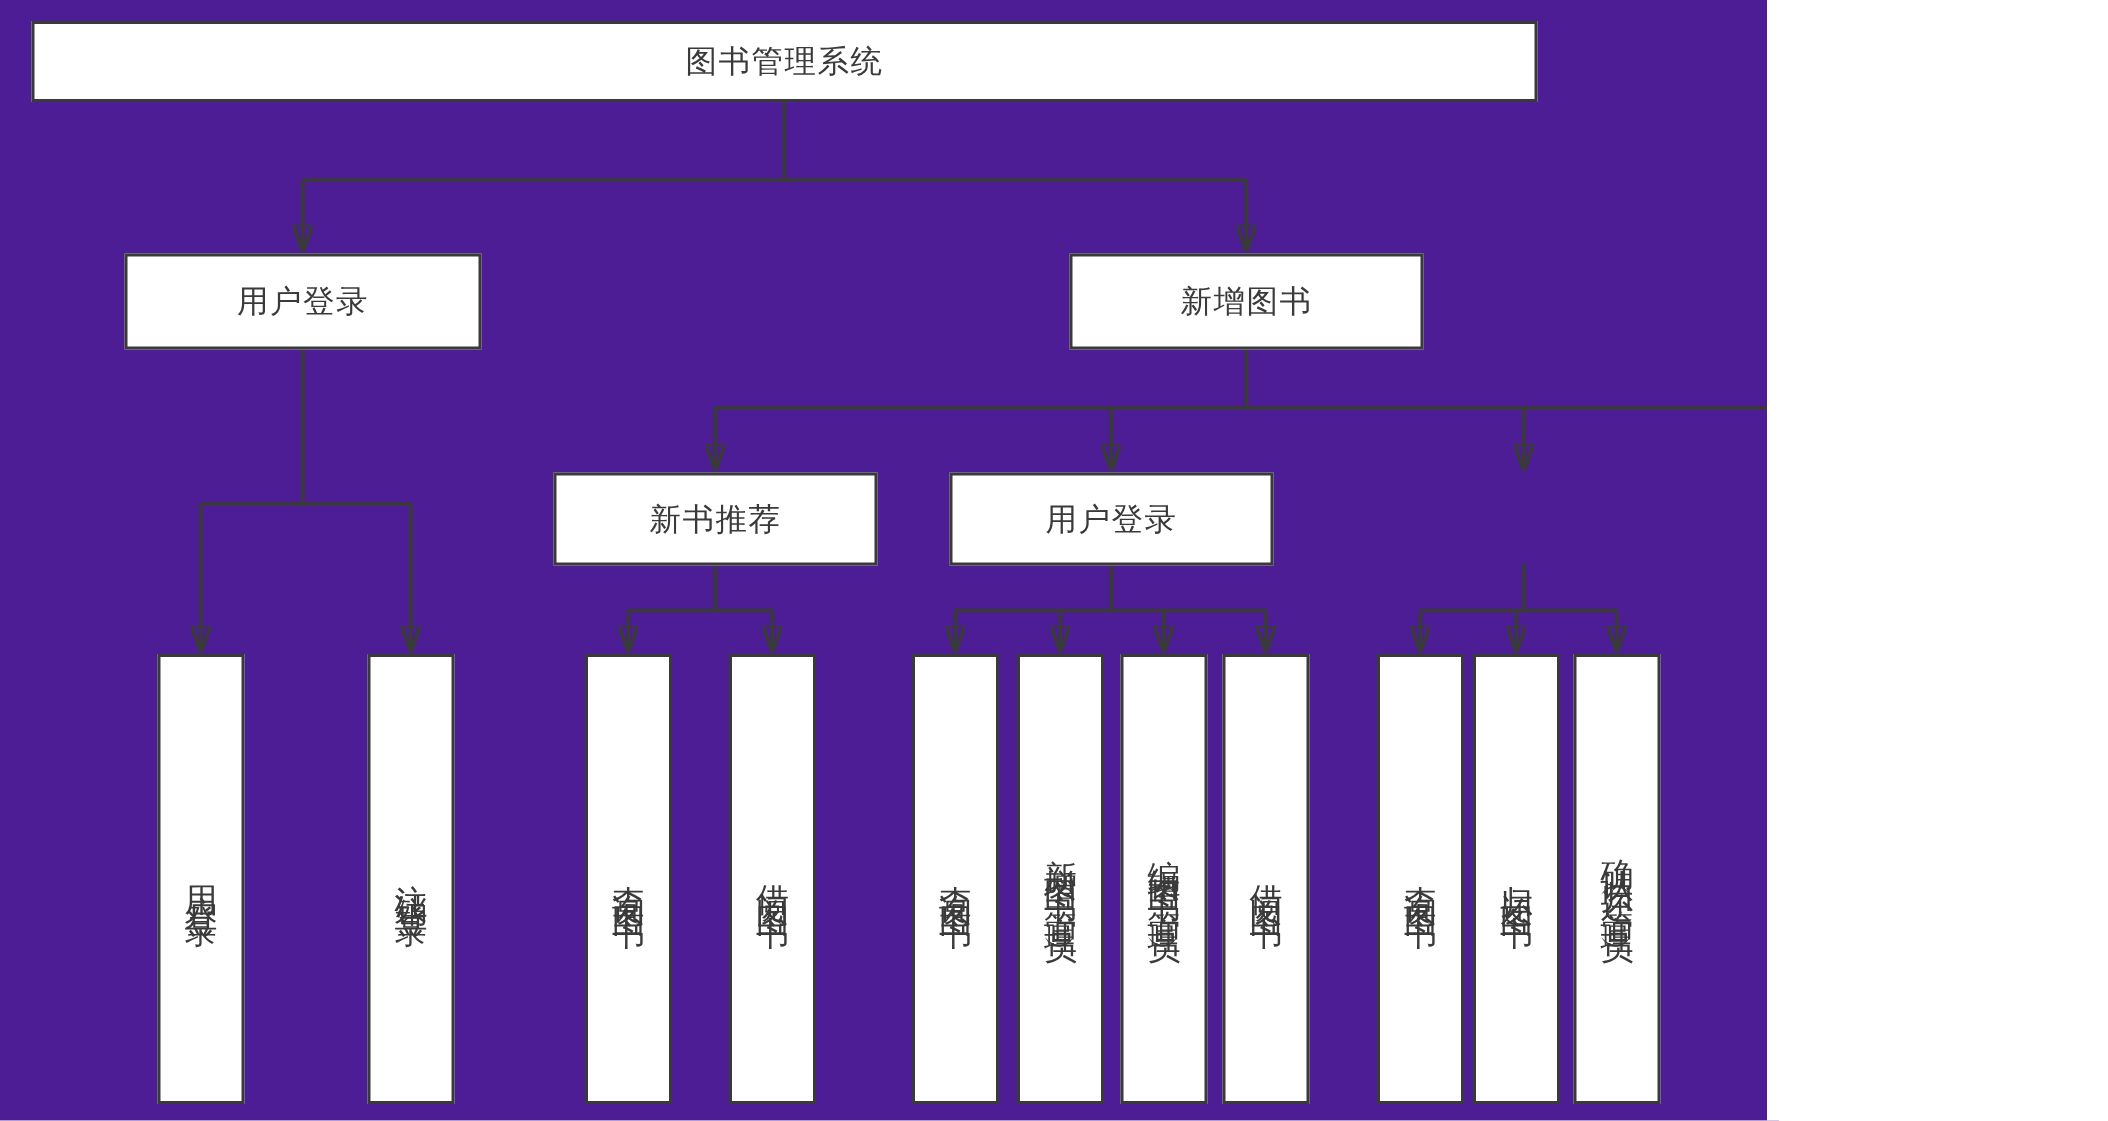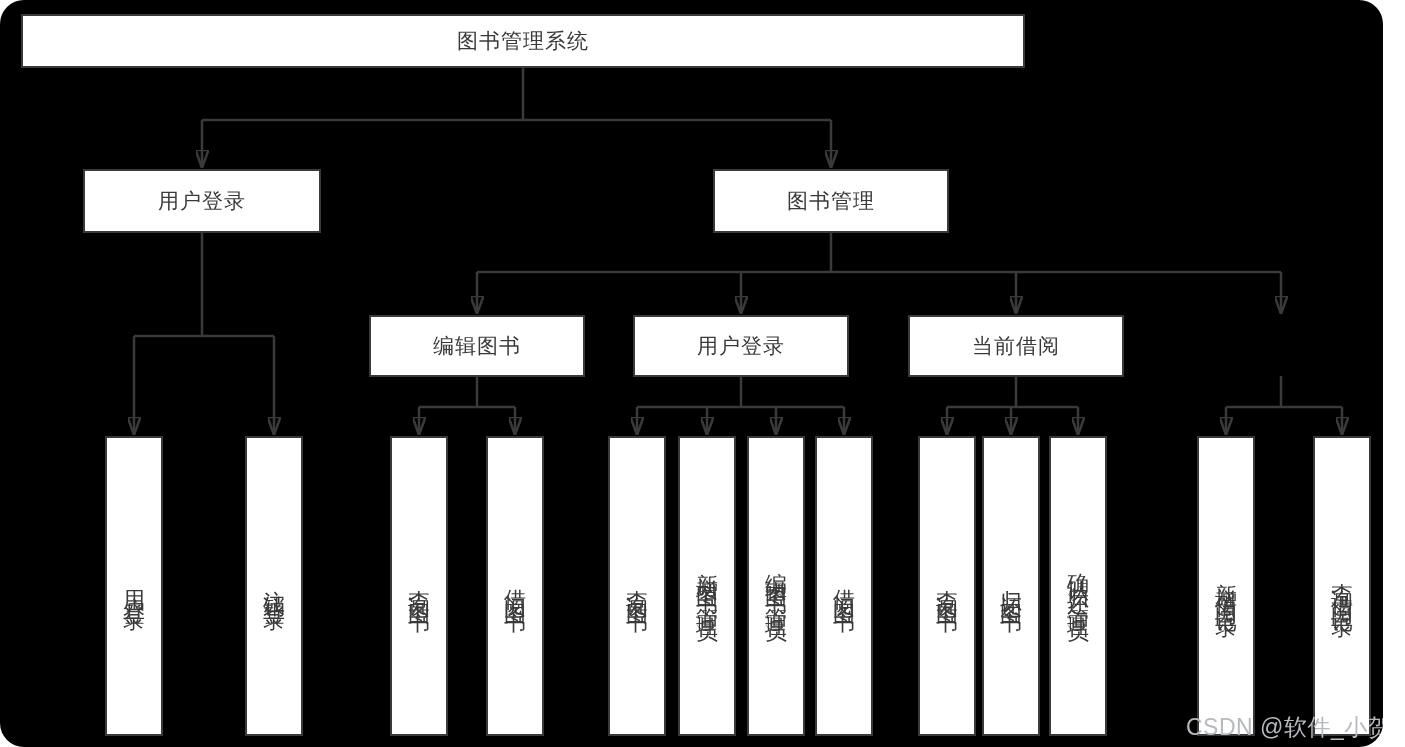--- a/index.html
+++ b/index.html
@@ -1,23 +1,22 @@
 <!DOCTYPE html>
 <html><head>
 <meta charset="utf-8">
 <style>
   html, body { margin: 0; padding: 0; background: #ffffff; }
   #canvas {
     position: relative;
-    width: 1383px;
+    width: 1178px;
     height: 747px;
-    background: #000000;
+    background: #4c1d95;
     overflow: hidden;
     font-family: "Liberation Sans", "DejaVu Sans", sans-serif;
-    border-radius: 24px;
   }
   #connectors {
     position: absolute;
     left: 0; top: 0;
     width: 1405px; height: 747px;
     pointer-events: none;
   }
   #connectors path, #connectors line {
     stroke: #3a3a3a;
     stroke-width: 2.5;
@@ -103,31 +102,28 @@
   </svg>
 
   <div class="node hbox" style="left:21px;top:14px;width:1004px;height:54px">
     <span>图书管理系统</span>
   </div>
 
   <div class="node hbox" style="left:83px;top:169px;width:238px;height:64px">
     <span>用户登录</span>
   </div>
   <div class="node hbox" style="left:713px;top:169px;width:236px;height:64px">
-    <span>图书管理</span>
+    <span>新增图书</span>
   </div>
 
   <div class="node hbox" style="left:369px;top:315px;width:216px;height:62px">
-    <span>编辑图书</span>
+    <span>新书推荐</span>
   </div>
   <div class="node hbox" style="left:633px;top:315px;width:216px;height:62px">
     <span>用户登录</span>
-  </div>
-  <div class="node hbox" style="left:908px;top:315px;width:216px;height:62px">
-    <span>当前借阅</span>
   </div>
 
   <div class="node vbox" style="left:105px;top:436px;width:58px;height:300px">
     <span>用户登录</span>
   </div>
   <div class="node vbox" style="left:245px;top:436px;width:58px;height:300px">
     <span>注销登录</span>
   </div>
 
   <div class="node vbox" style="left:390px;top:436px;width:58px;height:300px">

